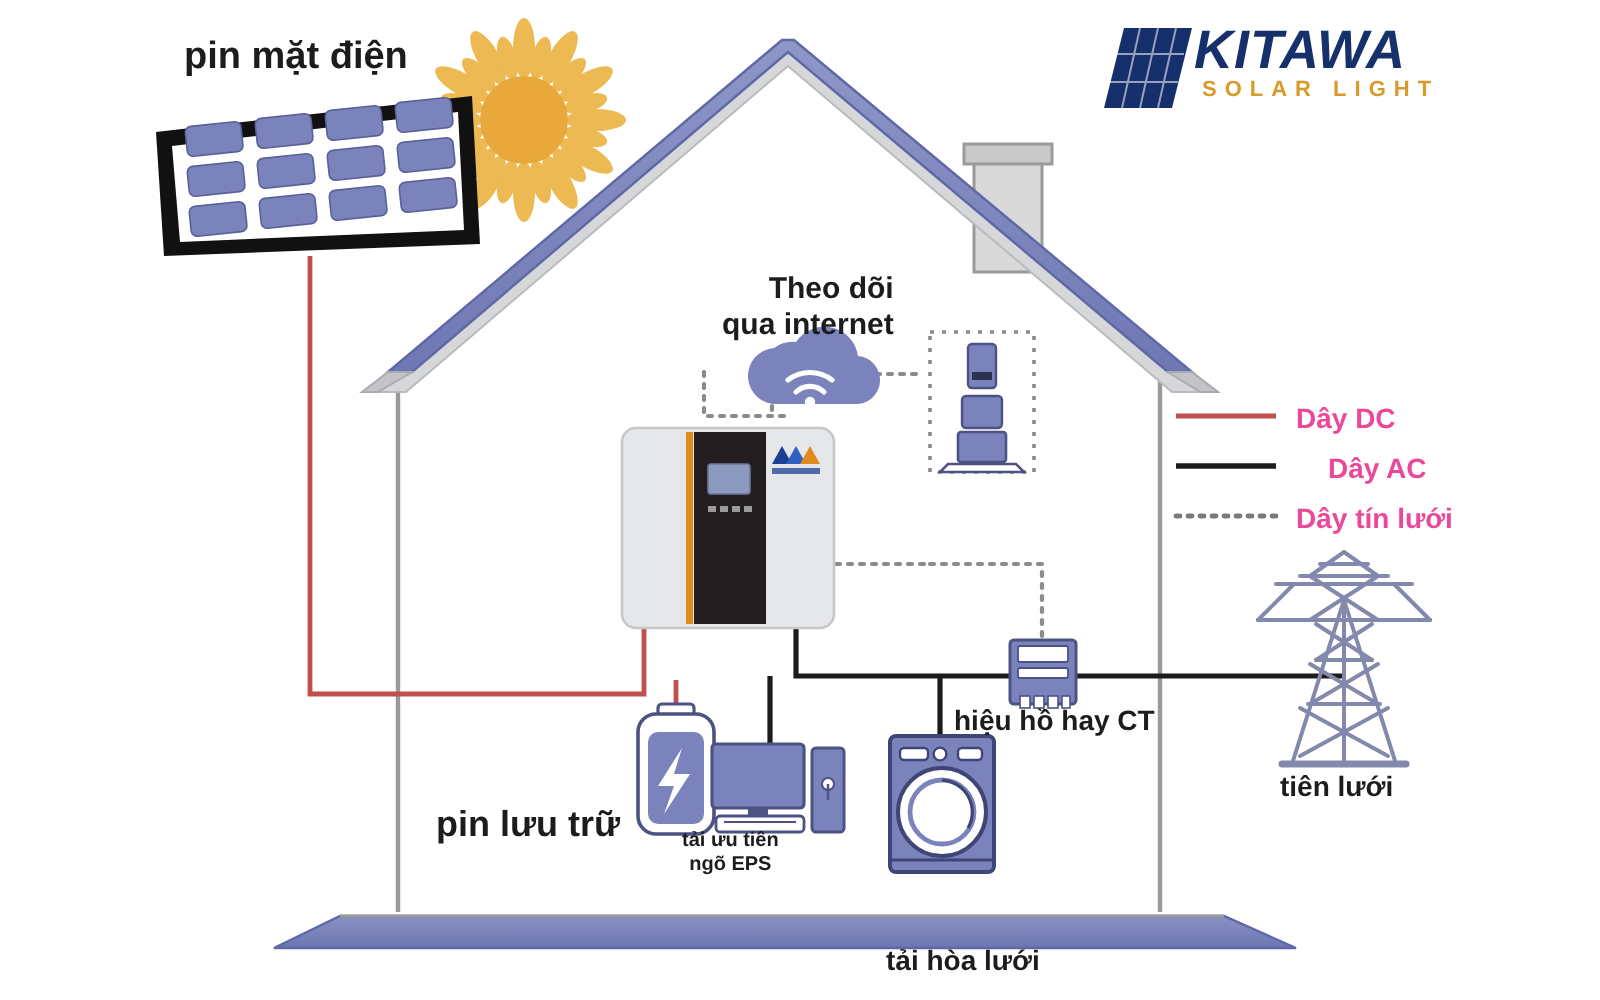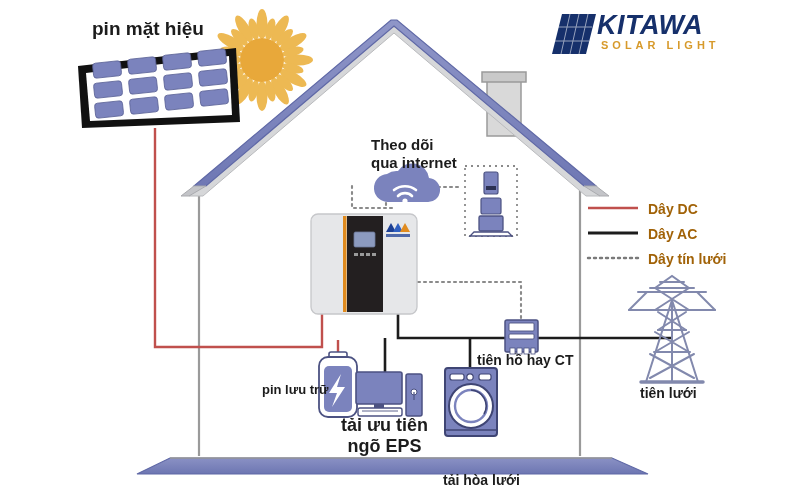--- a/index.html
+++ b/index.html
@@ -10,30 +10,30 @@
   }
   #stage{position:absolute;left:0;top:0;width:800px;height:500px;}
   svg.layer{position:absolute;left:0;top:0;width:800px;height:500px;}
   .lbl{
     position:absolute;
     font-family:"Liberation Sans", sans-serif;
     font-weight:bold;color:#1c1c1c;
     line-height:1.18;white-space:pre;
   }
   #lbl-solar{left:92px;top:18px;font-size:19px;}
-  #lbl-monitor{left:371px;top:136px;font-size:15px;text-align:left;}
+  #lbl-monitor{left:361px;top:136px;font-size:15px;text-align:right;}
   #lbl-inverter{left:418px;top:258px;font-size:14px;}
-  #lbl-battery{left:218px;top:382px;font-size:13px;margin-left:44px;}
-  #lbl-eps{left:341px;top:415px;font-size:18px;text-align:center;}
+  #lbl-battery{left:218px;top:402px;font-size:18px;}
+  #lbl-eps{left:341px;top:415px;font-size:10px;text-align:center;}
   #lbl-washer{left:443px;top:443px;font-size:14px;margin-top:29px;}
   #lbl-meter{left:477px;top:352px;font-size:14px;}
   #lbl-grid{left:640px;top:385px;font-size:14px;}
-  .legend{position:absolute;left:648px;font-size:14px;font-weight:bold;color:#a16207;}
+  .legend{position:absolute;left:648px;font-size:14px;font-weight:bold;color:#ec4899;}
   #leg-dc{top:201px;}
-  #leg-ac{top:226px;}
+  #leg-ac{top:226px;margin-left:16px;}
   #leg-sig{top:251px;}
   #brand{position:absolute;left:557px;top:8px;width:180px;height:52px;}
   .brand-name{
     position:absolute;left:40px;top:2px;
     font-size:27px;font-weight:bold;font-style:italic;
     color:#16306b;letter-spacing:0.5px;
     font-family:"Liberation Sans", sans-serif;
     text-align:center;
   }
   .brand-sub{
@@ -318,34 +318,34 @@
       <g stroke="#ffffff" stroke-width="1" opacity="0.55">
         <line x1="570" y1="14" x2="561" y2="54"></line>
         <line x1="579" y1="14" x2="570" y2="54"></line>
         <line x1="588" y1="14" x2="579" y2="54"></line>
         <line x1="558" y1="27" x2="592" y2="27"></line>
         <line x1="555" y1="41" x2="589" y2="41"></line>
       </g>
     </g>
   </svg>
 
-  <div class="lbl" id="lbl-solar">pin mặt hiệu</div>
+  <div class="lbl" id="lbl-solar">pin mặt điện</div>
 
   <div class="lbl" id="lbl-monitor">Theo dõi
 qua internet</div>
 
 
   <div class="lbl" id="lbl-battery">pin lưu trữ</div>
 
   <div class="lbl" id="lbl-eps">tải ưu tiên
 ngõ EPS</div>
 
   <div class="lbl" id="lbl-washer">tải hòa lưới</div>
 
-  <div class="lbl" id="lbl-meter">tiên hồ hay CT</div>
+  <div class="lbl" id="lbl-meter">hiệu hồ hay CT</div>
 
   <div class="lbl" id="lbl-grid">tiên lưới</div>
 
   <div class="legend" id="leg-dc">Dây DC</div>
   <div class="legend" id="leg-ac">Dây AC</div>
   <div class="legend" id="leg-sig">Dây tín lưới</div>
 
   <div id="brand">
     <div class="brand-name">KITAWA</div>
     <div class="brand-sub">SOLAR LIGHT</div>

